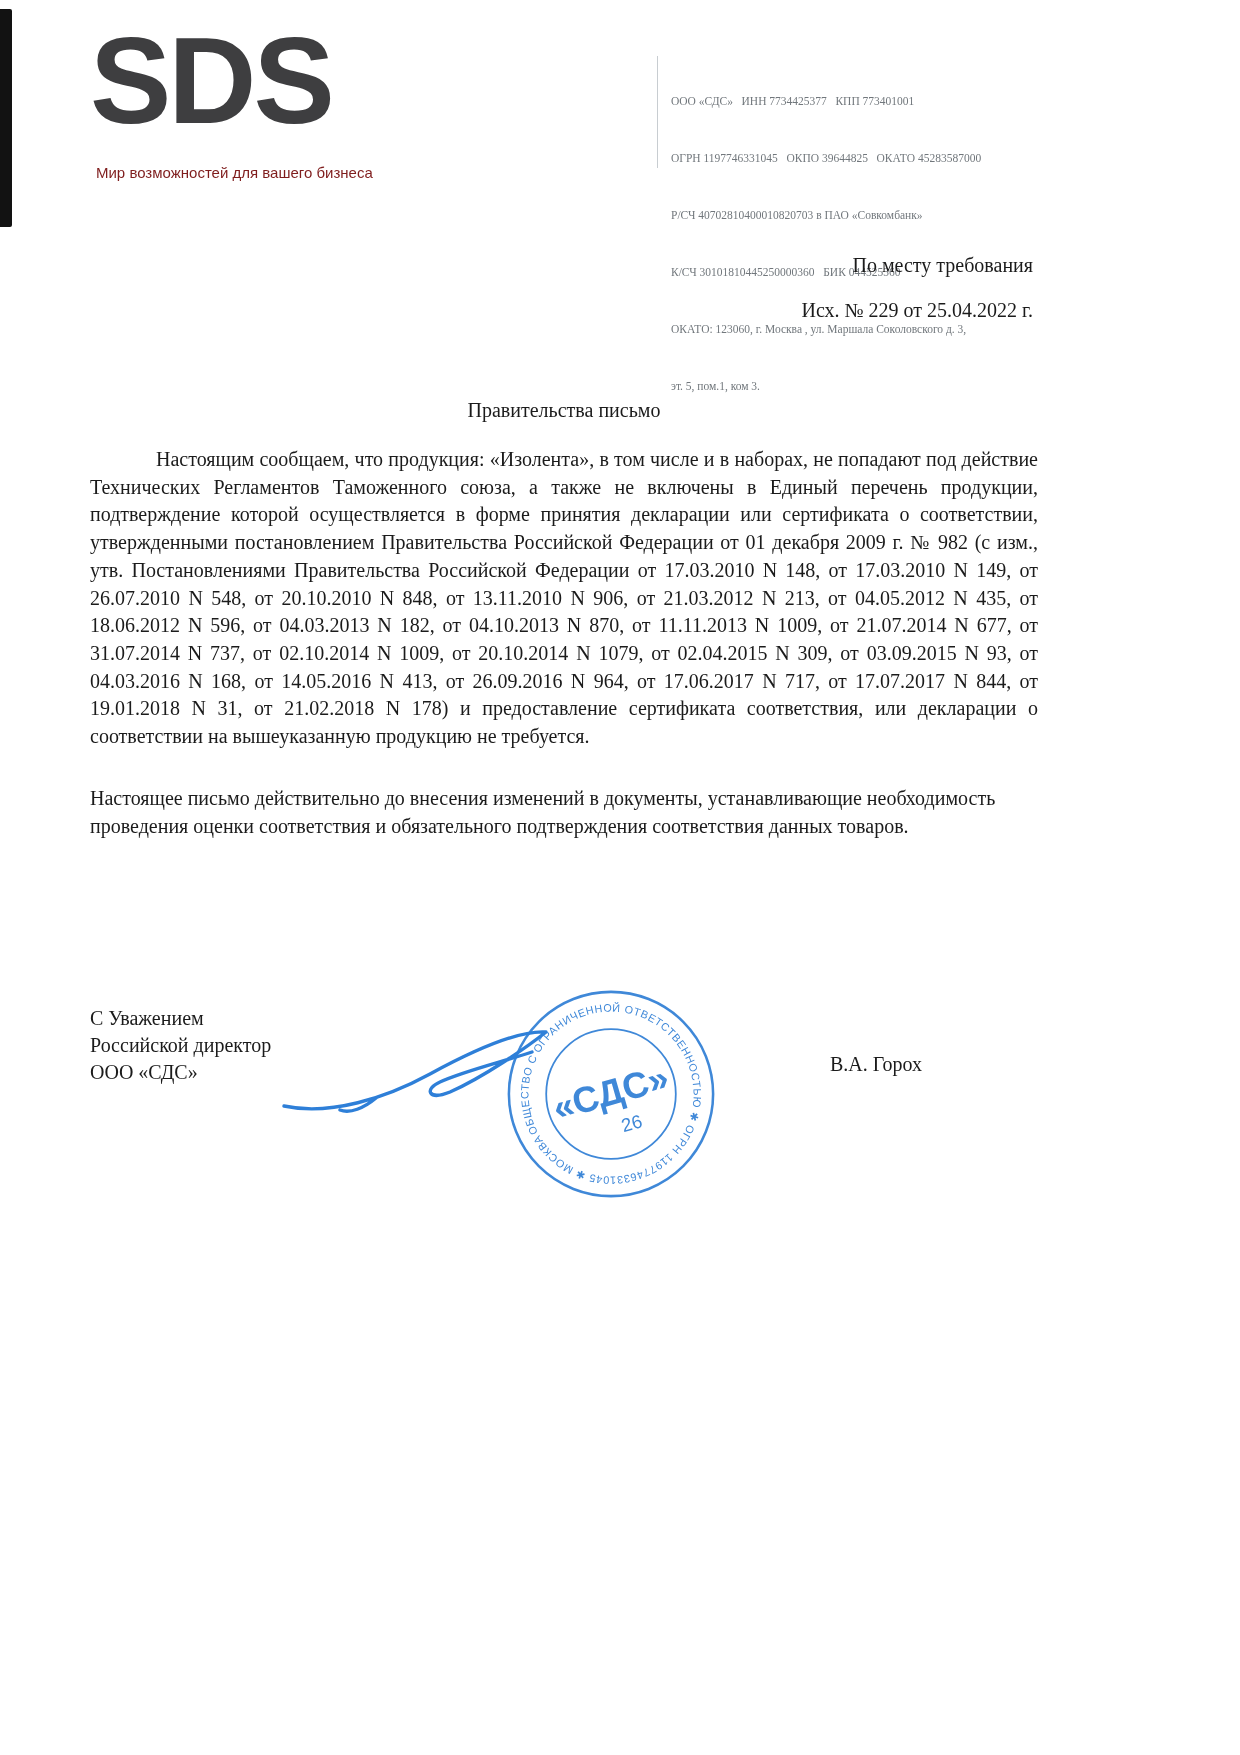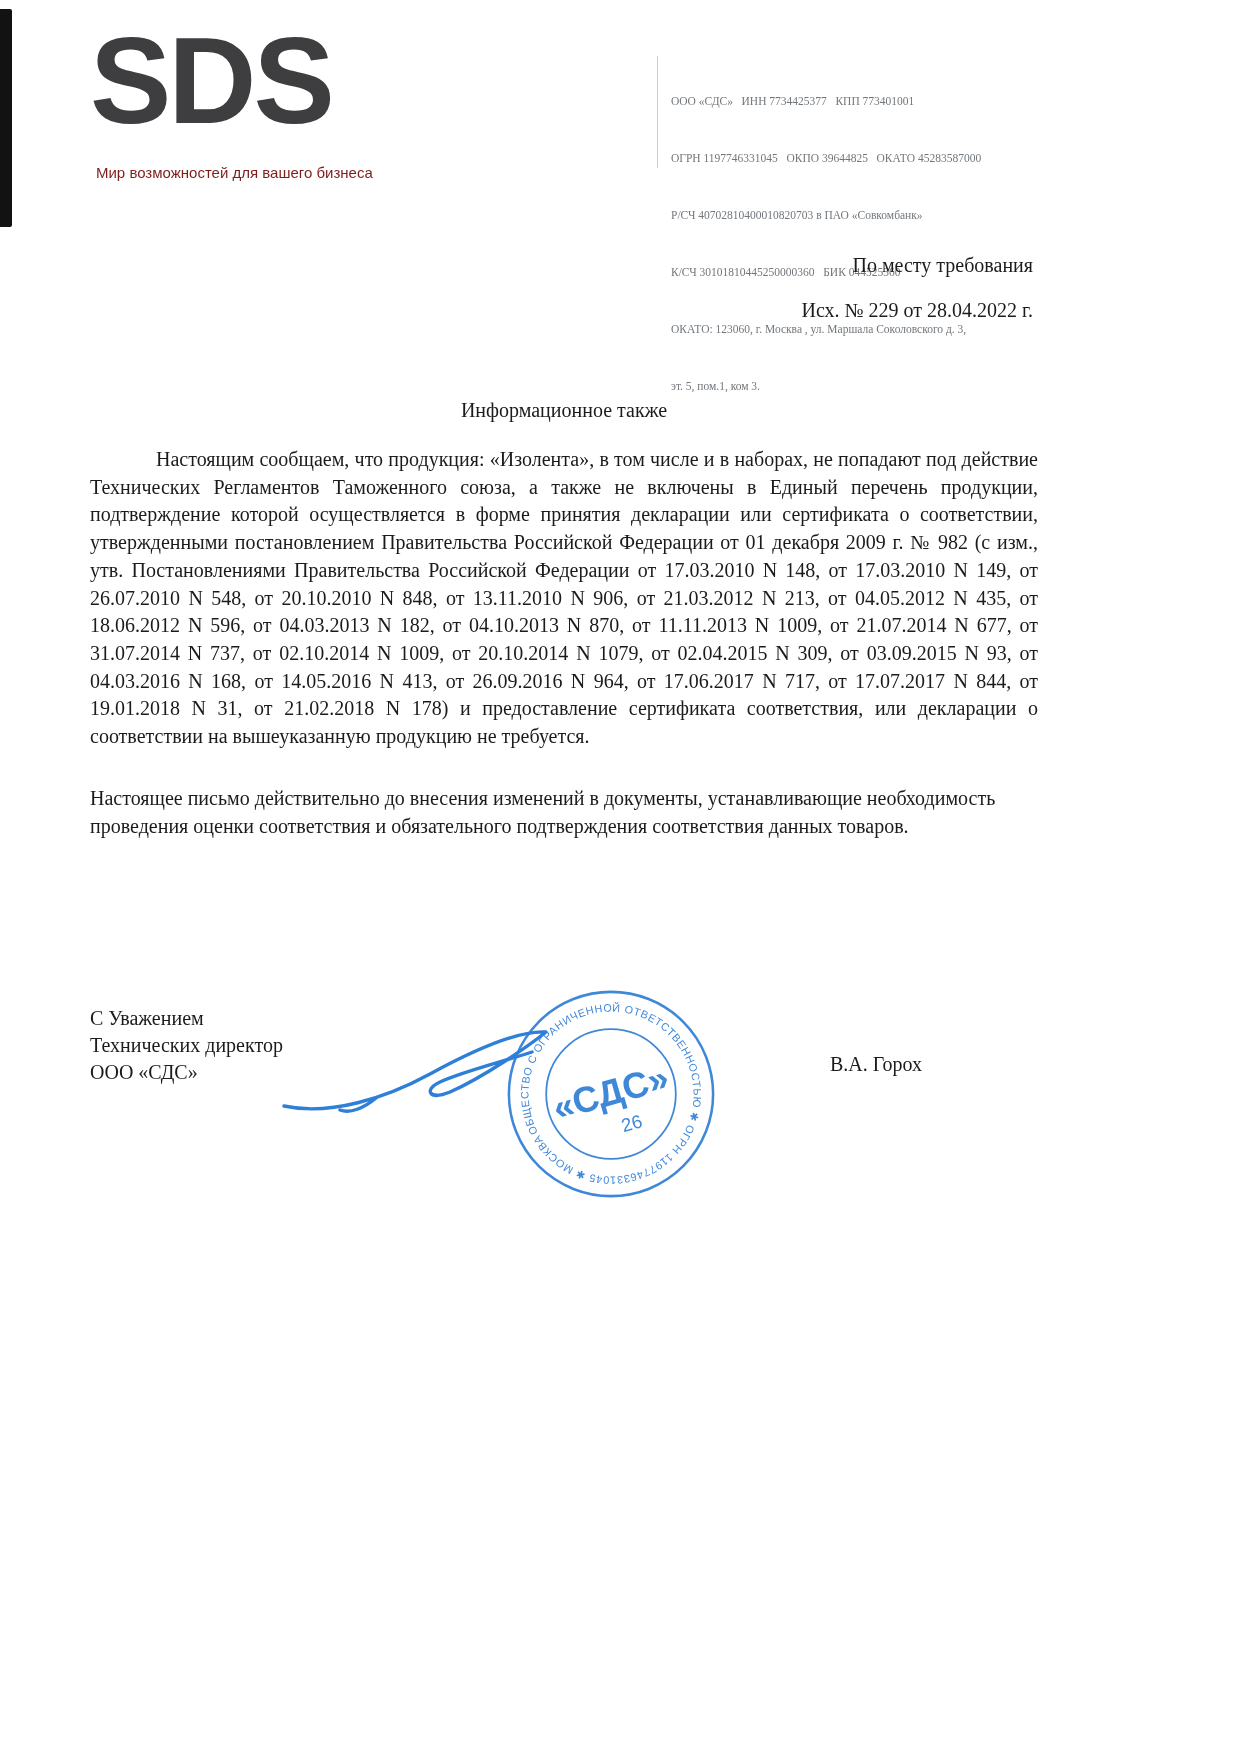--- a/index.html
+++ b/index.html
@@ -56,30 +56,30 @@
   <div class="details">
     <div>ООО «СДС»   ИНН 7734425377   КПП 773401001</div>
     <div>ОГРН 1197746331045   ОКПО 39644825   ОКАТО 45283587000</div>
     <div>Р/СЧ 40702810400010820703 в ПАО «Совкомбанк»</div>
     <div>К/СЧ 30101810445250000360   БИК 044525360</div>
     <div>ОКАТО: 123060, г. Москва , ул. Маршала Соколовского д. 3,</div>
     <div>эт. 5, пом.1, ком 3.</div>
   </div>
 
   <div class="recipient">По месту требования</div>
-  <div class="reference">Исх. № 229 от 28.04.2022 г.</div>
+  <div class="reference">Исх. № 229 от 25.04.2022 г.</div>
 
-  <div class="title">Информационное также</div>
+  <div class="title">Правительства письмо</div>
 
   <p class="para para1">Настоящим сообщаем, что продукция: «Изолента», в том числе и в наборах, не попадают под действие Технических Регламентов Таможенного союза, а также не включены в Единый перечень продукции, подтверждение которой осуществляется в форме принятия декларации или сертификата о соответствии, утвержденными постановлением Правительства Российской Федерации от 01 декабря 2009 г. № 982 (с изм., утв. Постановлениями Правительства Российской Федерации от 17.03.2010 N 148, от 17.03.2010 N 149, от 26.07.2010 N 548, от 20.10.2010 N 848, от 13.11.2010 N 906, от 21.03.2012 N 213, от 04.05.2012 N 435, от 18.06.2012 N 596, от 04.03.2013 N 182, от 04.10.2013 N 870, от 11.11.2013 N 1009, от 21.07.2014 N 677, от 31.07.2014 N 737, от 02.10.2014 N 1009, от 20.10.2014 N 1079, от 02.04.2015 N 309, от 03.09.2015 N 93, от 04.03.2016 N 168, от 14.05.2016 N 413, от 26.09.2016 N 964, от 17.06.2017 N 717, от 17.07.2017 N 844, от 19.01.2018 N 31, от 21.02.2018 N 178) и предоставление сертификата соответствия, или декларации о соответствии на вышеуказанную продукцию не требуется.</p>
   <p class="para para2">Настоящее письмо действительно до внесения изменений в документы, устанавливающие необходимость проведения оценки соответствия и обязательного подтверждения соответствия данных товаров.</p>
 
   <div class="sign-block">
     <div>С Уважением</div>
-    <div>Технических директор</div>
+    <div>Российской директор</div>
     <div>ООО «СДС»</div>
   </div>
 
   <svg class="stamp-svg" viewBox="0 0 220 220" aria-hidden="true">
     <defs>
       <path id="ringPath" d="M110,26 a84,84 0 1 1 -0.01,0" fill="none"></path>
     </defs>
     <circle cx="110" cy="110" r="104" fill="none" stroke="#2f7ed5" stroke-width="2.6"></circle>
     <circle cx="110" cy="110" r="66" fill="none" stroke="#2f7ed5" stroke-width="1.8"></circle>
     <g transform="rotate(-118 110 110)">

